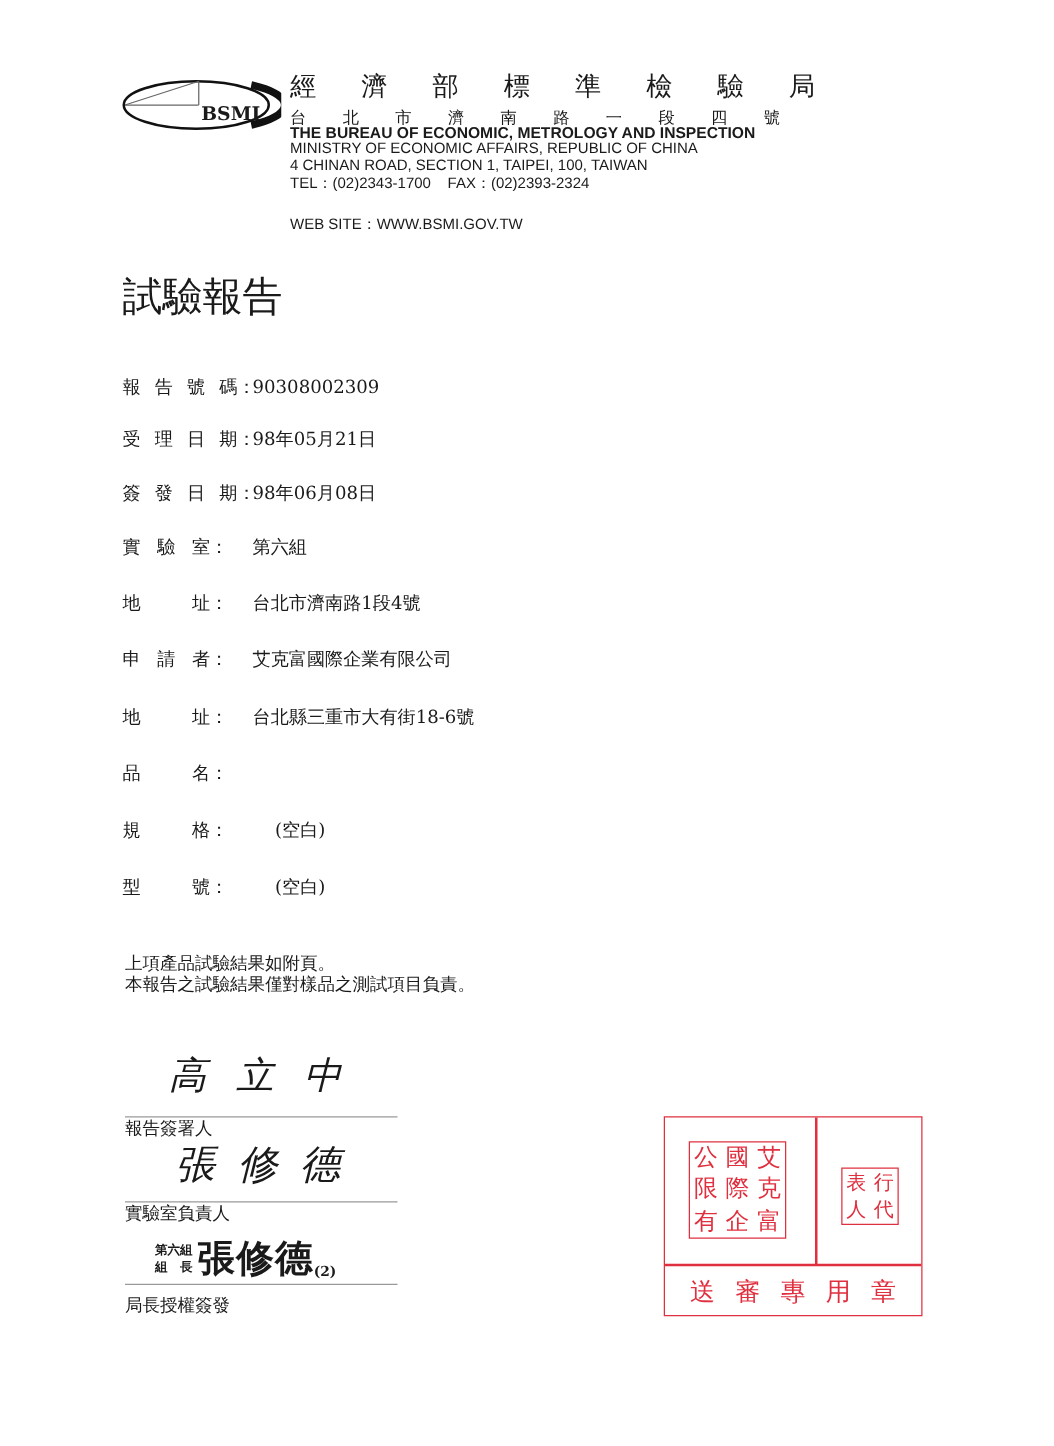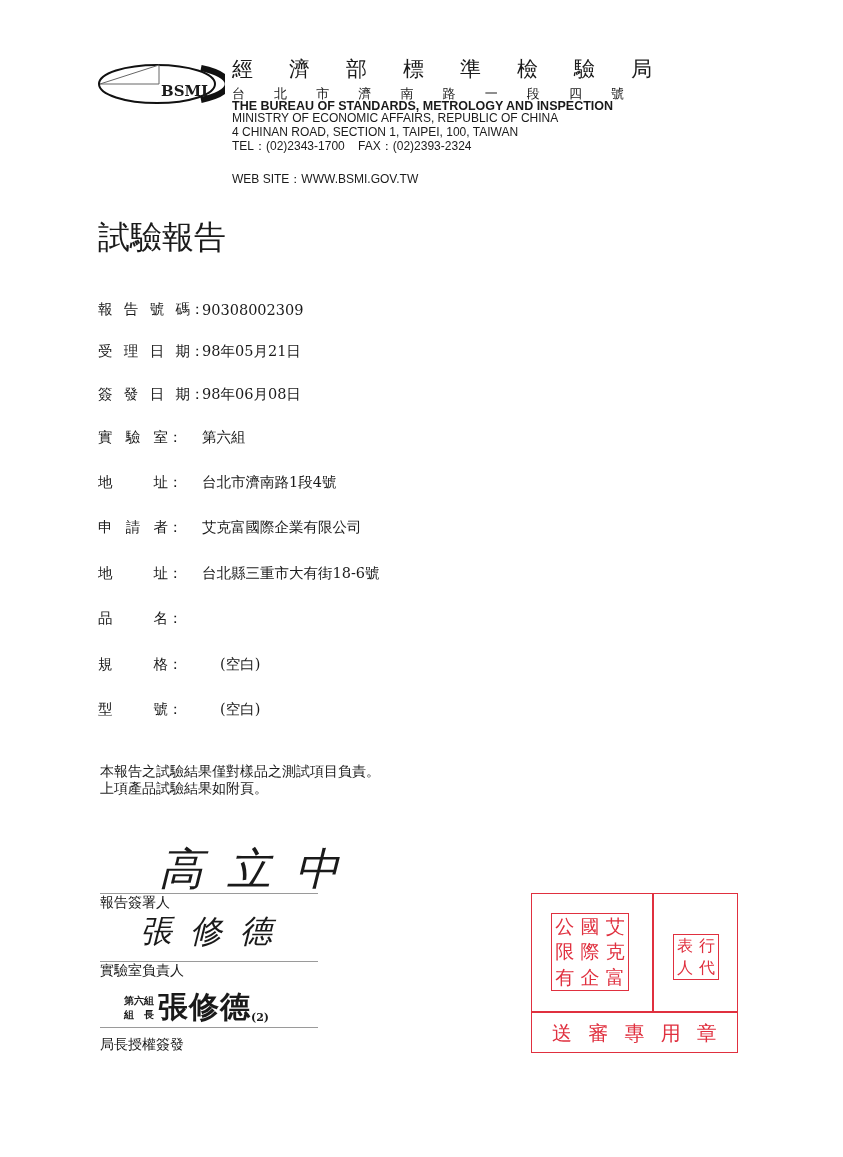--- a/index.html
+++ b/index.html
@@ -28,21 +28,21 @@
     .field .val.blank { padding-left: 18px; }
 
     
     .notes { position: absolute; left: 100px; top: 763px; font-size: 14px; line-height: 17px; }
     .notes .pages { display: inline-block; border-bottom: 1px solid #555; min-width: 34px; text-align: center; }
 
     
     .sig-line { position: absolute; left: 100px; width: 218px; height: 1px; background: #9a9a9a; }
     .sig-label { position: absolute; left: 100px; font-size: 14px; }
     .sig-hand { position: absolute; font-family: "DejaVu Serif", serif; font-style: italic; }
-    .sig1 { left: 135px; top: 840px; font-size: 44px; letter-spacing: 24px; margin-left: 24px; }
+    .sig1 { left: 135px; top: 840px; font-size: 30px; letter-spacing: 24px; }
     .sig2 { left: 140px; top: 910px; font-size: 32px; letter-spacing: 18px; font-weight: lighter; }
     .sig3-stamp { position: absolute; left: 124px; top: 987px; display: flex; align-items: center; }
     .sig3-stamp .small { font-size: 10px; font-weight: bold; line-height: 14px; margin-right: 4px; }
     .sig3-stamp .big { font-size: 30px; font-weight: bold; letter-spacing: 1px; }
     .sig3-stamp .num { font-size: 11px; font-weight: bold; align-self: flex-end; margin-bottom: 4px; }
 
     
     .stamp-box { position: absolute; left: 531px; top: 893px; width: 207px; height: 160px;
       border: 1.5px solid #e0303f; box-sizing: border-box; }
     .stamp-divider-v { position: absolute; left: 120px; top: 0; width: 1.5px; height: 118px; background: #e0303f; }
@@ -88,21 +88,21 @@
   <span>北</span>
   <span>市</span>
   <span>濟</span>
   <span>南</span>
   <span>路</span>
   <span>一</span>
   <span>段</span>
   <span>四</span>
   <span>號</span>
 </div>
-<div class="hdr-en bold" style="top:100px;">THE BUREAU OF STANDARDS, METROLOGY AND INSPECTION</div>
+<div class="hdr-en bold" style="top:100px;">THE BUREAU OF ECONOMIC, METROLOGY AND INSPECTION</div>
 <div class="hdr-en" style="top:112px;">MINISTRY OF ECONOMIC AFFAIRS, REPUBLIC OF CHINA</div>
 <div class="hdr-en" style="top:126px;">4 CHINAN ROAD, SECTION 1, TAIPEI, 100, TAIWAN</div>
 <div class="hdr-en" style="top:140px; white-space:pre;text-align:right;">TEL：(02)2343-1700    FAX：(02)2393-2324</div>
 <div class="hdr-en" style="top:153px;margin-top:20px;">WEB SITE：WWW.BSMI.GOV.TW</div>
 
 <div class="title">試驗報告</div>
 
 <div class="field" style="top:300px;">
   <span class="lbl">
     <span>報</span>
@@ -185,22 +185,22 @@
 <div class="field" style="top:700px;">
   <span class="lbl" style="width:70px;margin-right:22px;">
     <span>型</span>
       <span>號</span>
   </span>
   <span class="colon" style="margin-left:-22px;margin-right:24px;">：</span>
   <span class="val blank">(空白)</span>
 </div>
 
 <div class="notes">
+  <div>上項產品試驗結果如附頁。</div>
   <div>本報告之試驗結果僅對樣品之測試項目負責。</div>
-  <div>上項產品試驗結果如附頁。</div>
 </div>
 
 <div class="sig-hand sig1">高立中</div>
 <div class="sig-line" style="top:893px;"></div>
 <div class="sig-label" style="top:894px;">報告簽署人</div>
 
 <div class="sig-hand sig2">張修德</div>
 <div class="sig-line" style="top:961px;"></div>
 <div class="sig-label" style="top:962px;">實驗室負責人</div>
 

